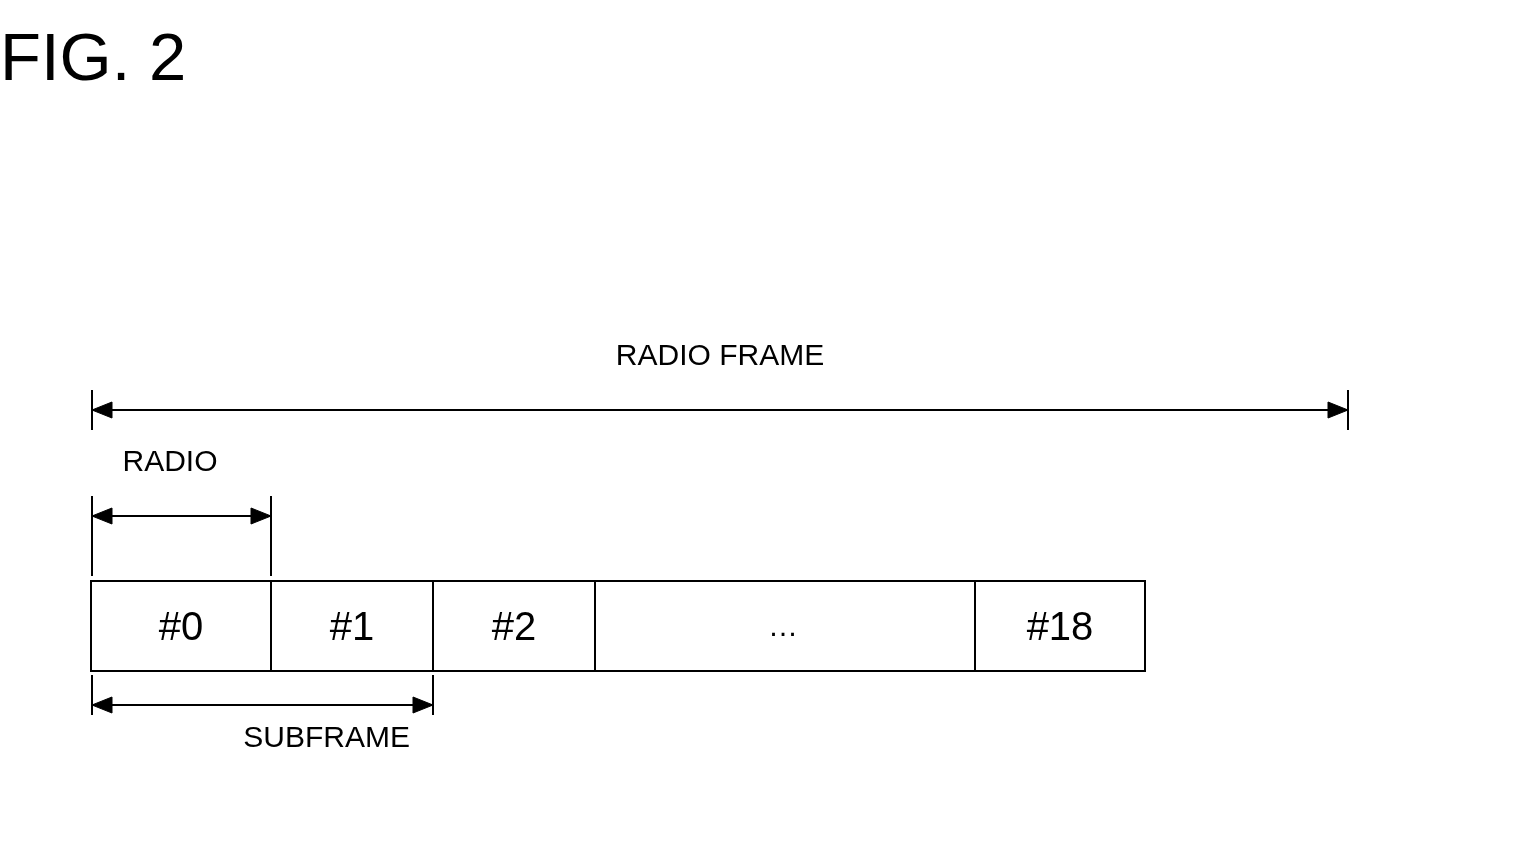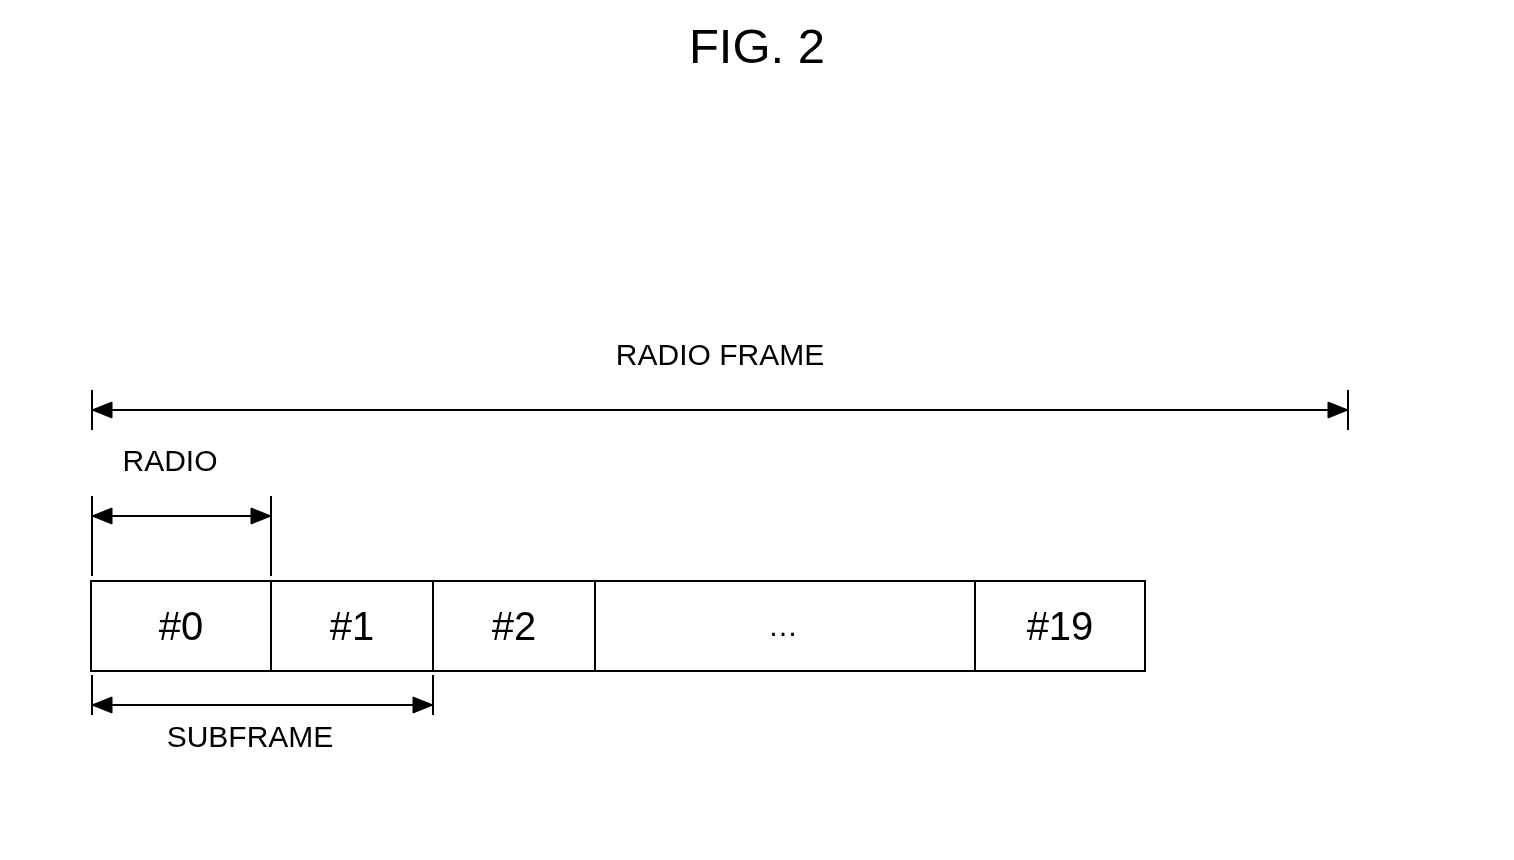--- a/index.html
+++ b/index.html
@@ -5,23 +5,22 @@
     body {
       margin: 0;
       padding: 0;
       background: #fff;
       font-family: "Segoe UI", Arial, sans-serif;
       width: 1514px;
       height: 860px;
       position: relative;
     }
     .figure-title {
-      font-size: 49px;
+      font-size: 67px;
       font-weight: 400;
-      text-align: center;
       position: absolute;
       left: 0;
       right: 0;
       top: 18px;
     }
     .diagram {
       position: absolute;
       left: 90px;
       top: 390px;
       width: 1260px;
@@ -38,20 +37,21 @@
     }
     .slot-label {
       left: 0;
       width: 160px;
       top: 54px;
     }
     .subframe-label {
       left: 0;
       width: 320px;
       top: 330px;
+      text-align: right;
     }
     .arrow-line {
       position: absolute;
       stroke: #000;
       fill: #000;
     }
     .slots-row {
       position: absolute;
       top: 190px;
       left: 0;
@@ -100,21 +100,21 @@
     <line x1="2" y1="20" x2="181" y2="20" stroke-width="2"></line>
     <polygon points="2,20 22,12 22,28"></polygon>
     <polygon points="181,20 161,12 161,28"></polygon>
   </svg>
 
   <div class="slots-row">
     <div class="slot-cell w0">#0</div>
     <div class="slot-cell w1">#1</div>
     <div class="slot-cell w2">#2</div>
     <div class="slot-cell wdots">…</div>
-    <div class="slot-cell w19">#19</div>
+    <div class="slot-cell w18">#18</div>
   </div>
 
   <svg class="arrow-line" style="left:0; top:285px; width:350px; height:50px;">
     <line x1="2" y1="0" x2="2" y2="40" stroke-width="2"></line>
     <line x1="343" y1="0" x2="343" y2="40" stroke-width="2"></line>
     <line x1="2" y1="30" x2="343" y2="30" stroke-width="2"></line>
     <polygon points="2,30 22,22 22,38"></polygon>
     <polygon points="343,30 323,22 323,38"></polygon>
   </svg>
 

